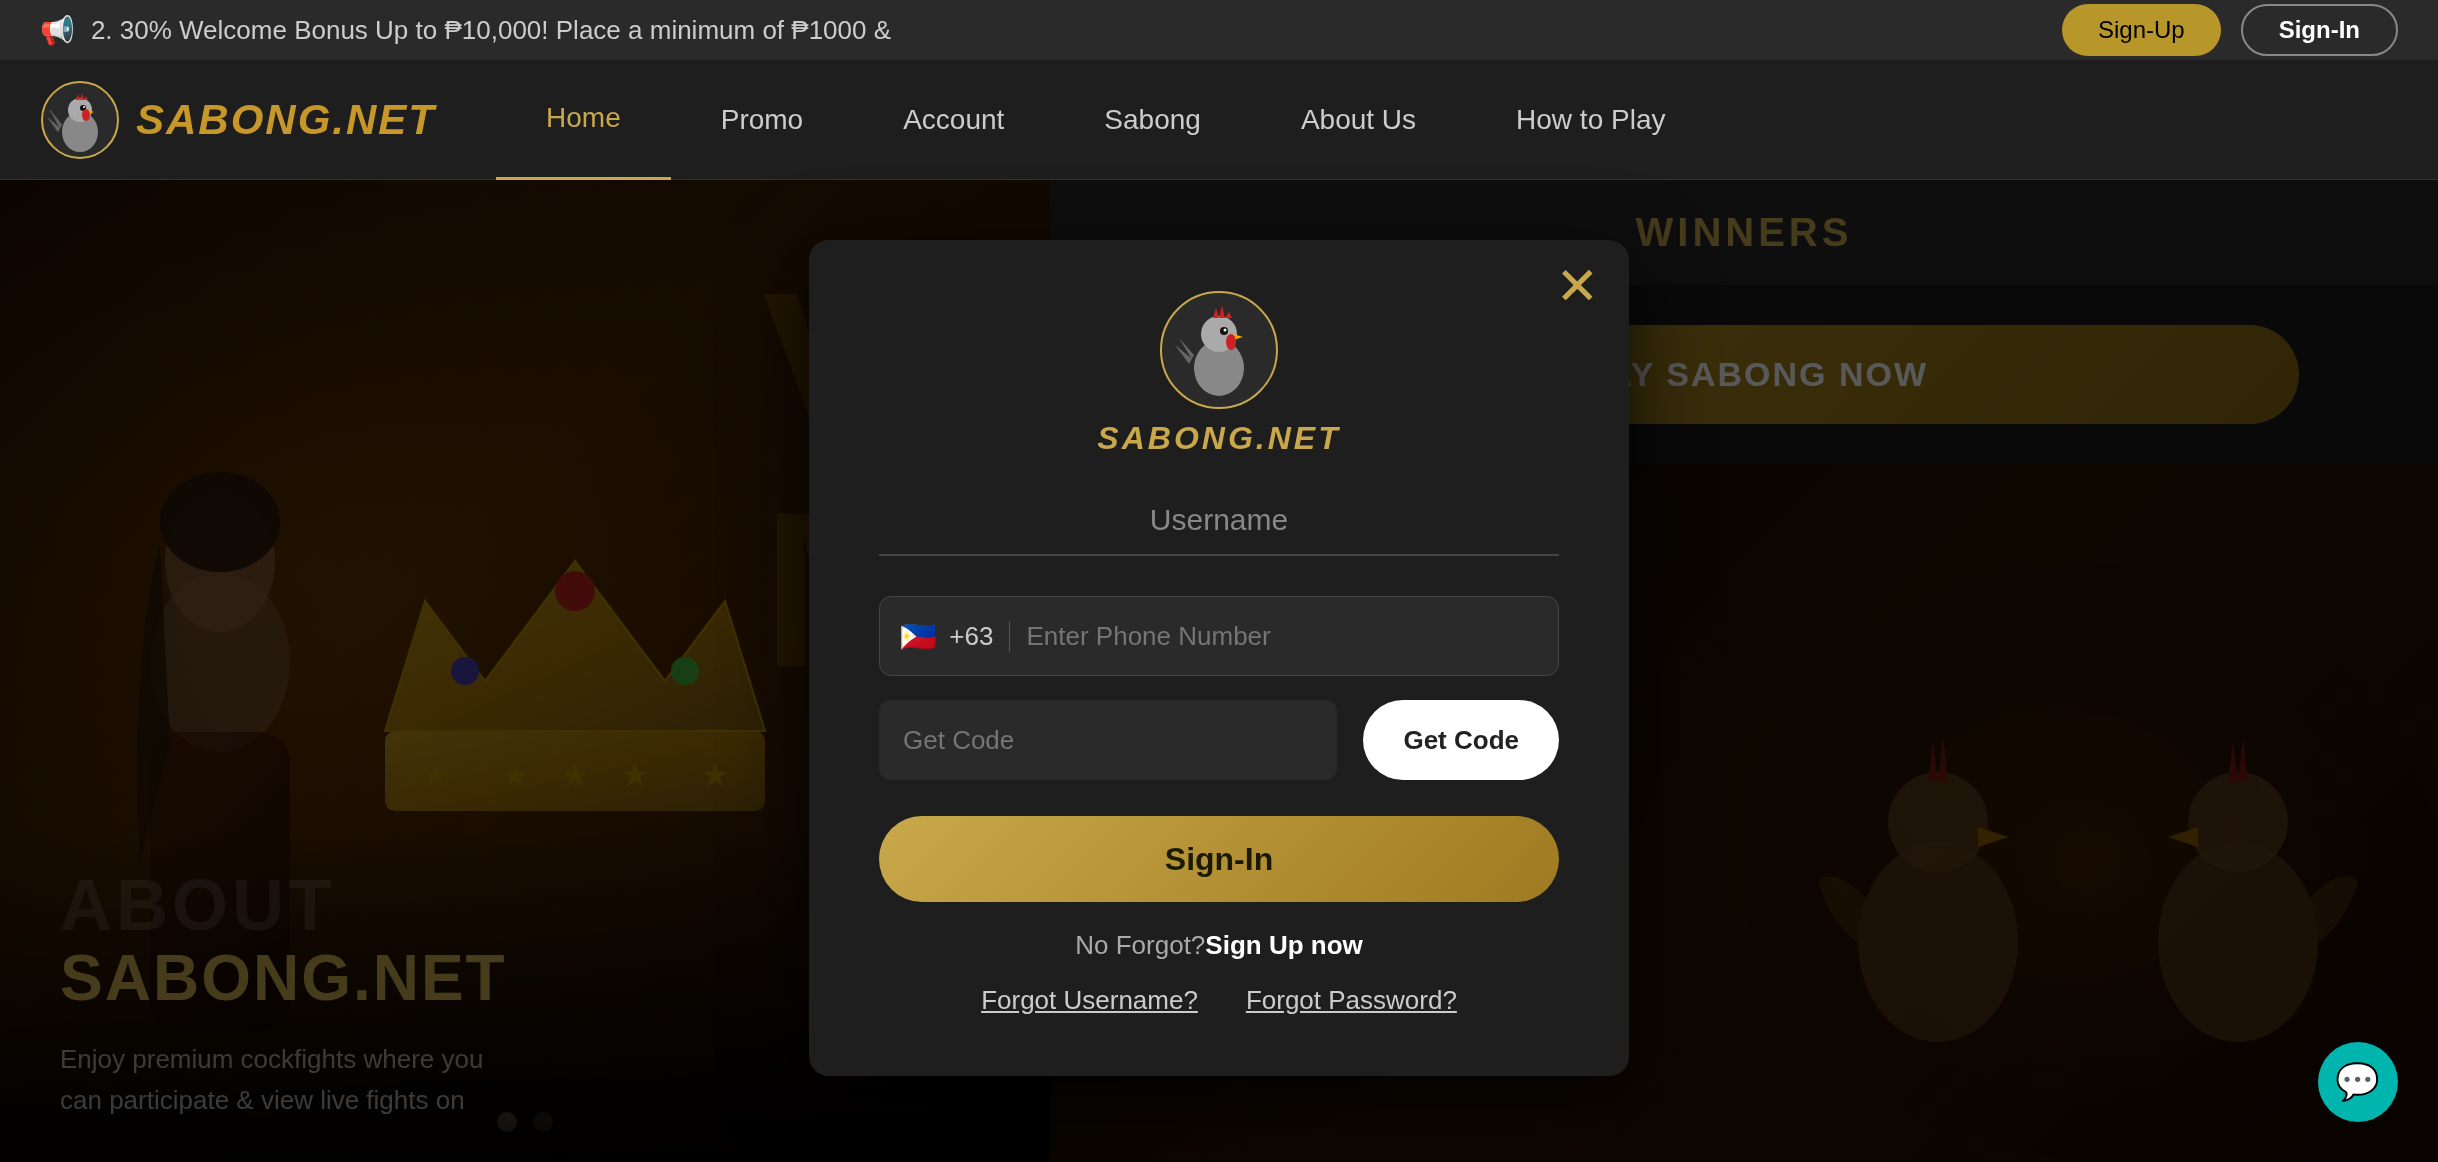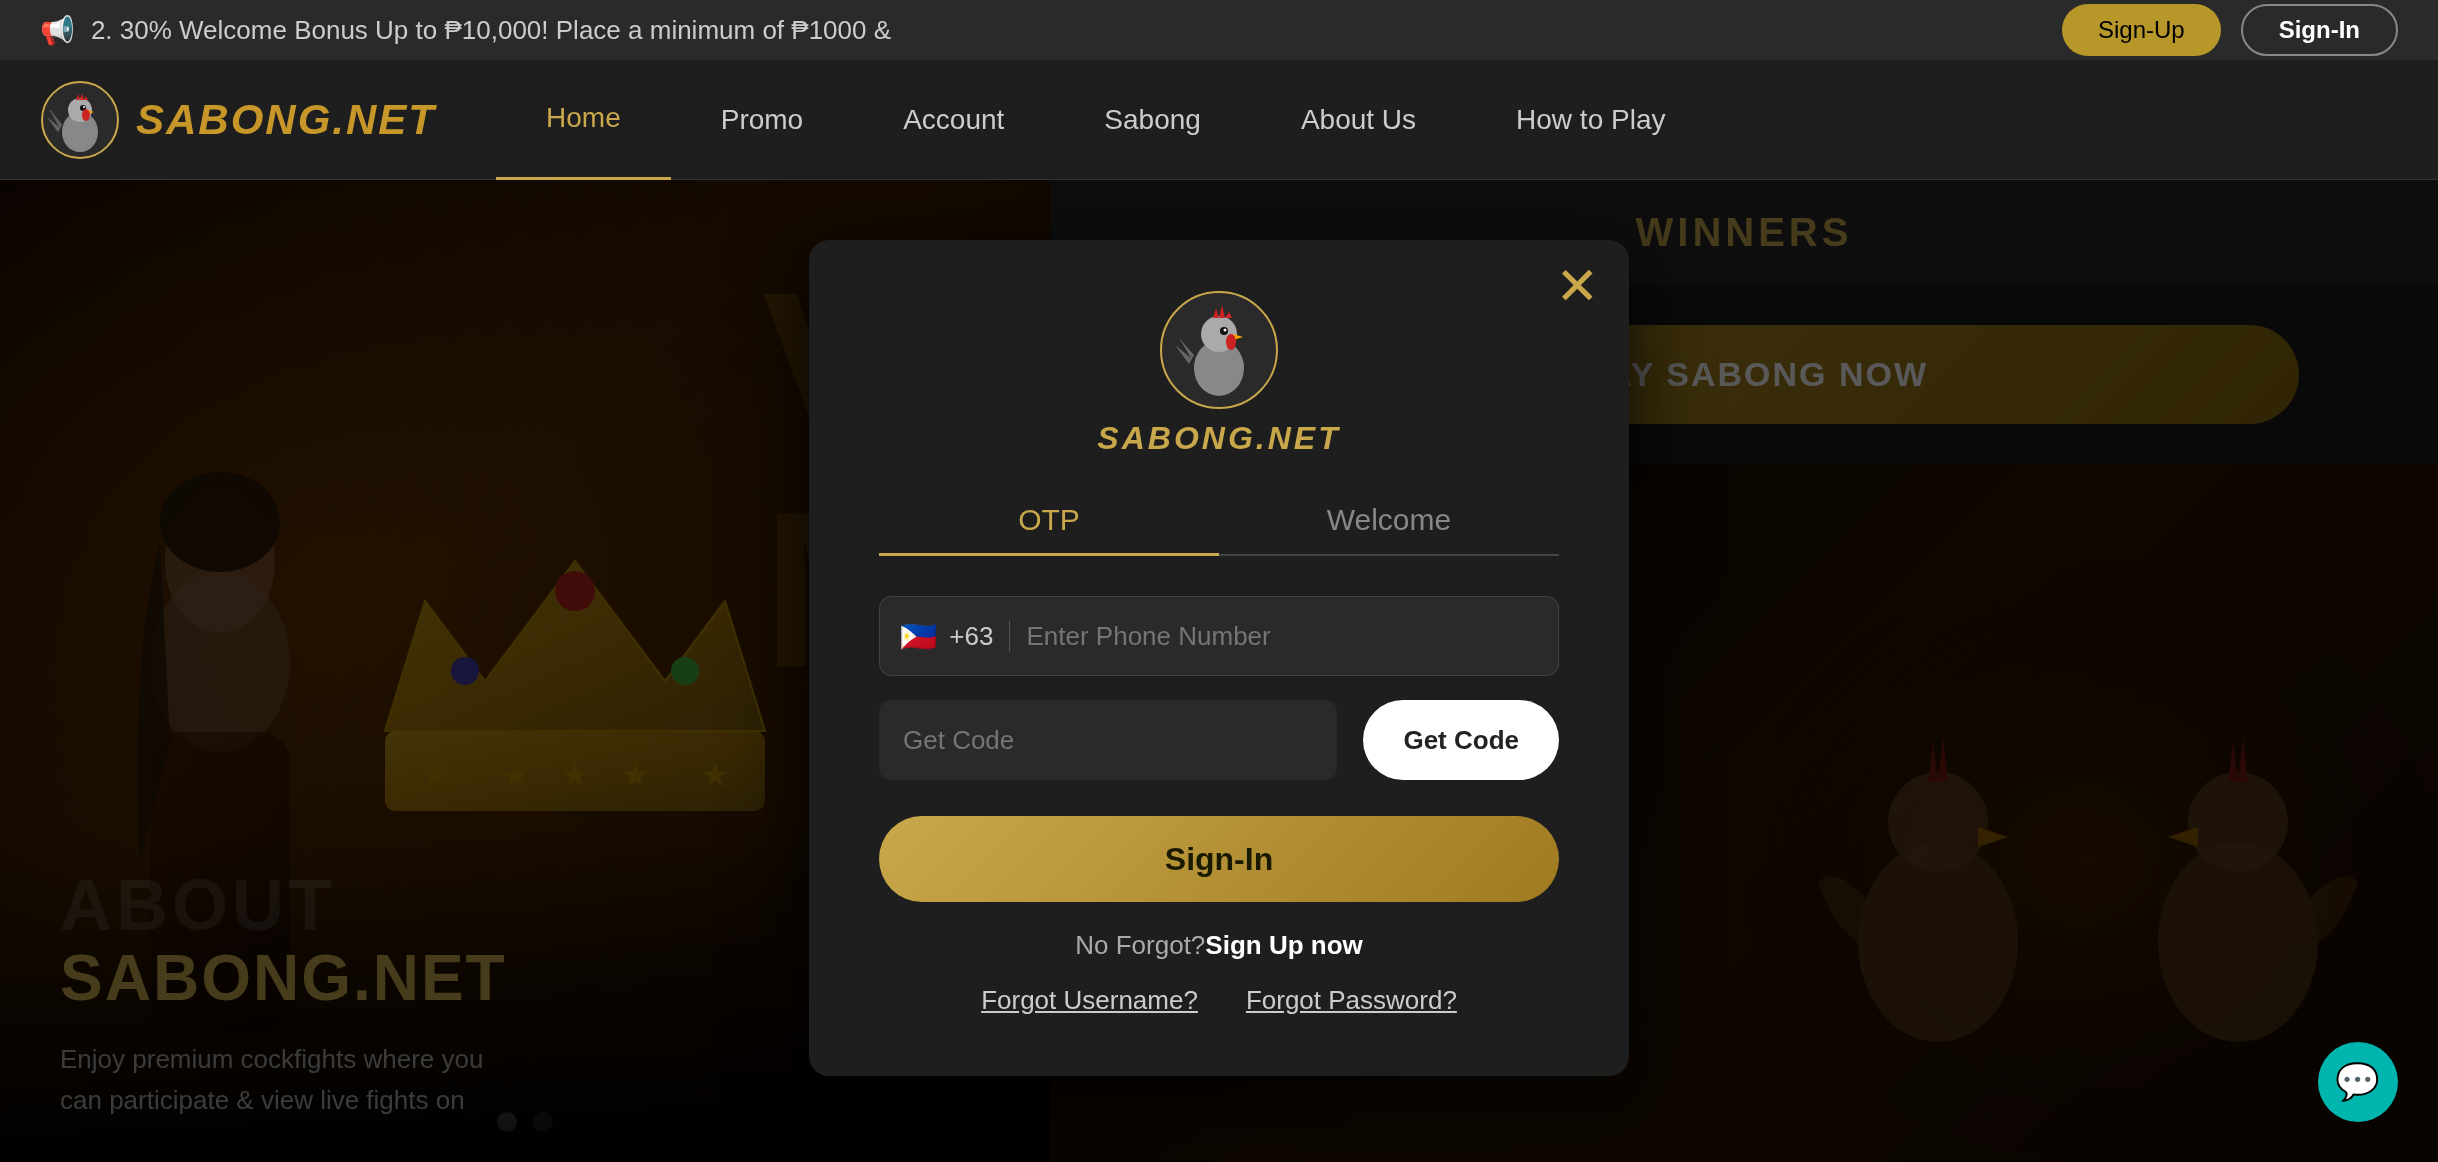--- a/index.html
+++ b/index.html
@@ -590,22 +590,21 @@
           <circle cx="65" cy="41" r="4" fill="#111"></circle>
           <circle cx="66" cy="40" r="1.5" fill="#fff"></circle>
           <ellipse cx="72" cy="52" rx="5" ry="8" fill="#cc2222"></ellipse>
           <path d="M35 65 L20 48 L32 68 L16 55 L30 74" fill="#666"></path>
         </svg>
         <span class="modal-logo-text">SABONG.NET</span>
       </div>
 
       
       <div class="modal-tabs">
-        <div class="modal-tab active">OTP</div>
-        <div class="modal-tab">Welcome</div>
+        <div class="modal-tab">Username</div>
       </div>
 
       
       <div class="phone-field">
         <span class="flag-icon">🇵🇭</span>
         <span class="country-code">+63</span>
         <input class="phone-input" type="tel" placeholder="Enter Phone Number" style="">
       </div>
 
       

